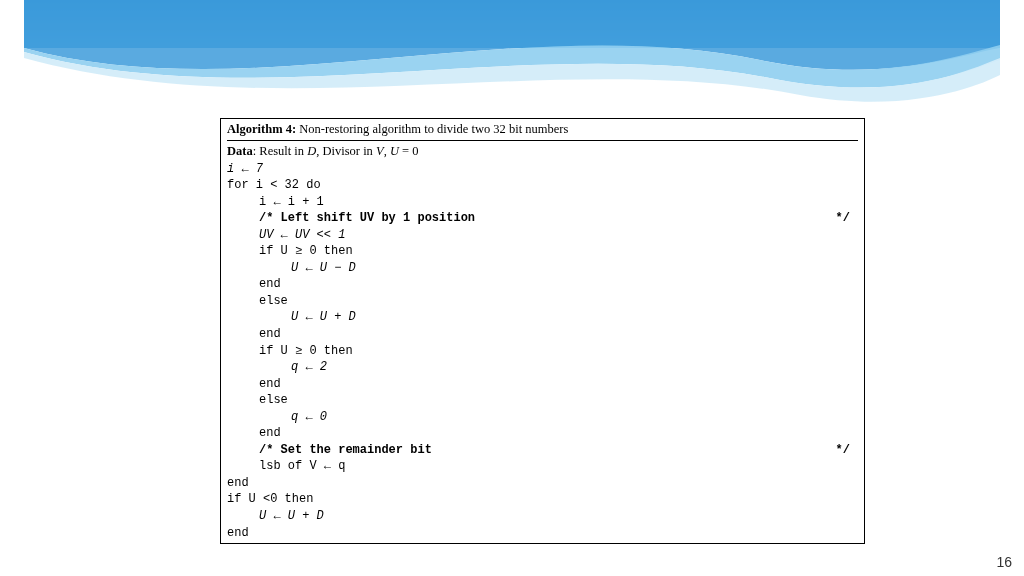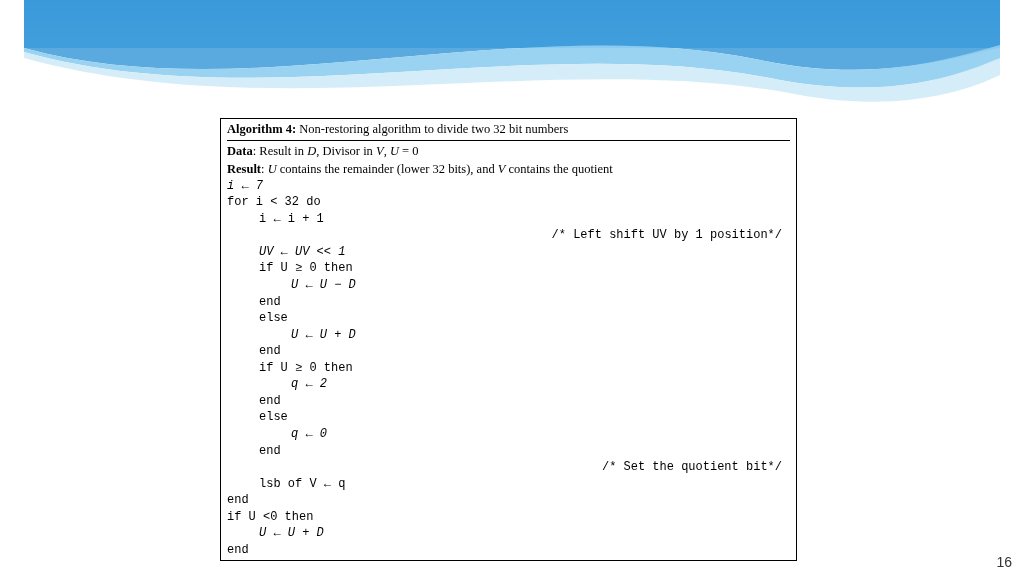--- a/index.html
+++ b/index.html
@@ -16,21 +16,21 @@
   .banner {
     position: absolute;
     top: 0; left: 0; right: 0;
     height: 110px;
     pointer-events: none;
   }
   .algo-box {
     position: absolute;
     left: 220px;
     top: 118px;
-    width: 577px;
+    width: 645px;
     border: 1px solid #000;
     padding: 2px 6px 2px 6px;
     box-sizing: border-box;
     font-size: 12.5px;
     line-height: 1.38;
   }
   .title-line {
     border-bottom: 1px solid #000;
     padding-bottom: 2px;
     margin-bottom: 2px;
@@ -38,21 +38,21 @@
   .it { font-style: italic; }
   .bold { font-weight: bold; }
   .code-block {
     font-family: "Courier New", Courier, monospace;
     white-space: pre;
     font-size: 12px;
     line-height: 1.38;
   }
   .ind1 { padding-left: 32px; display:inline-block; }
   .ind2 { padding-left: 64px; display:inline-block; }
-  .cm-row { display: flex; justify-content: flex-end; }
+  .cm-row { display: flex; justify-content: space-between; font-weight: bold; }
   .cm-row .left { font-family: "Courier New", Courier, monospace; font-size:12px; }
   .cm-row .right { font-family: "Courier New", Courier, monospace; font-size:12px; padding-right: 8px; }
   .page-num {
     position: absolute;
     right: 12px;
     bottom: 6px;
     font-family: Arial, sans-serif;
     font-size: 14px;
     color: #333;
   }
@@ -75,40 +75,37 @@
   </svg>
 </div>
 
 <div class="algo-box">
   <div class="title-line">
     <span class="bold">Algorithm 4:</span><span> Non-restoring algorithm to divide two 32 bit numbers</span>
   </div>
   <div>
     <span class="bold">Data</span><span>: Result in </span><span class="it">D</span><span>, Divisor in </span><span class="it">V</span><span>, </span><span class="it">U</span><span> = 0</span>
   </div>
-  <div>
-    <span class="bold">Result</span><span>: </span><span class="it">U</span><span> contains the remainder (lower 32 bits), and </span><span class="it">V</span><span> contains the quotient</span>
-  </div>
 
   <div class="code-block"><span class="it">i ← 7</span>
 <span>for i &lt; 32 do</span>
 <span class="ind1">i ← i + 1</span>
 <div class="cm-row"><span class="left ind1">/* Left shift UV by 1 position</span><span class="right">*/</span></div><span class="ind1 it">UV ← UV &lt;&lt; 1</span>
 <span class="ind1">if U ≥ 0 then</span>
 <span class="ind2 it">U ← U − D</span>
 <span class="ind1">end</span>
 <span class="ind1">else</span>
 <span class="ind2 it">U ← U + D</span>
 <span class="ind1">end</span>
 <span class="ind1">if U ≥ 0 then</span>
 <span class="ind2 it">q ← 2</span>
 <span class="ind1">end</span>
 <span class="ind1">else</span>
 <span class="ind2 it">q ← 0</span>
 <span class="ind1">end</span>
-<div class="cm-row"><span class="left ind1">/* Set the quotient bit</span><span class="right">*/</span></div><span class="ind1">lsb of V ← q</span>
+<div class="cm-row"><span class="left ind1">/* Set the remainder bit</span><span class="right">*/</span></div><span class="ind1">lsb of V ← q</span>
 <span>end</span>
 <span>if U &lt;0 then</span>
 <span class="ind1 it">U ← U + D</span>
 <span>end</span></div>
 </div>
 
 <div class="page-num">16</div>
 
 </body></html>

